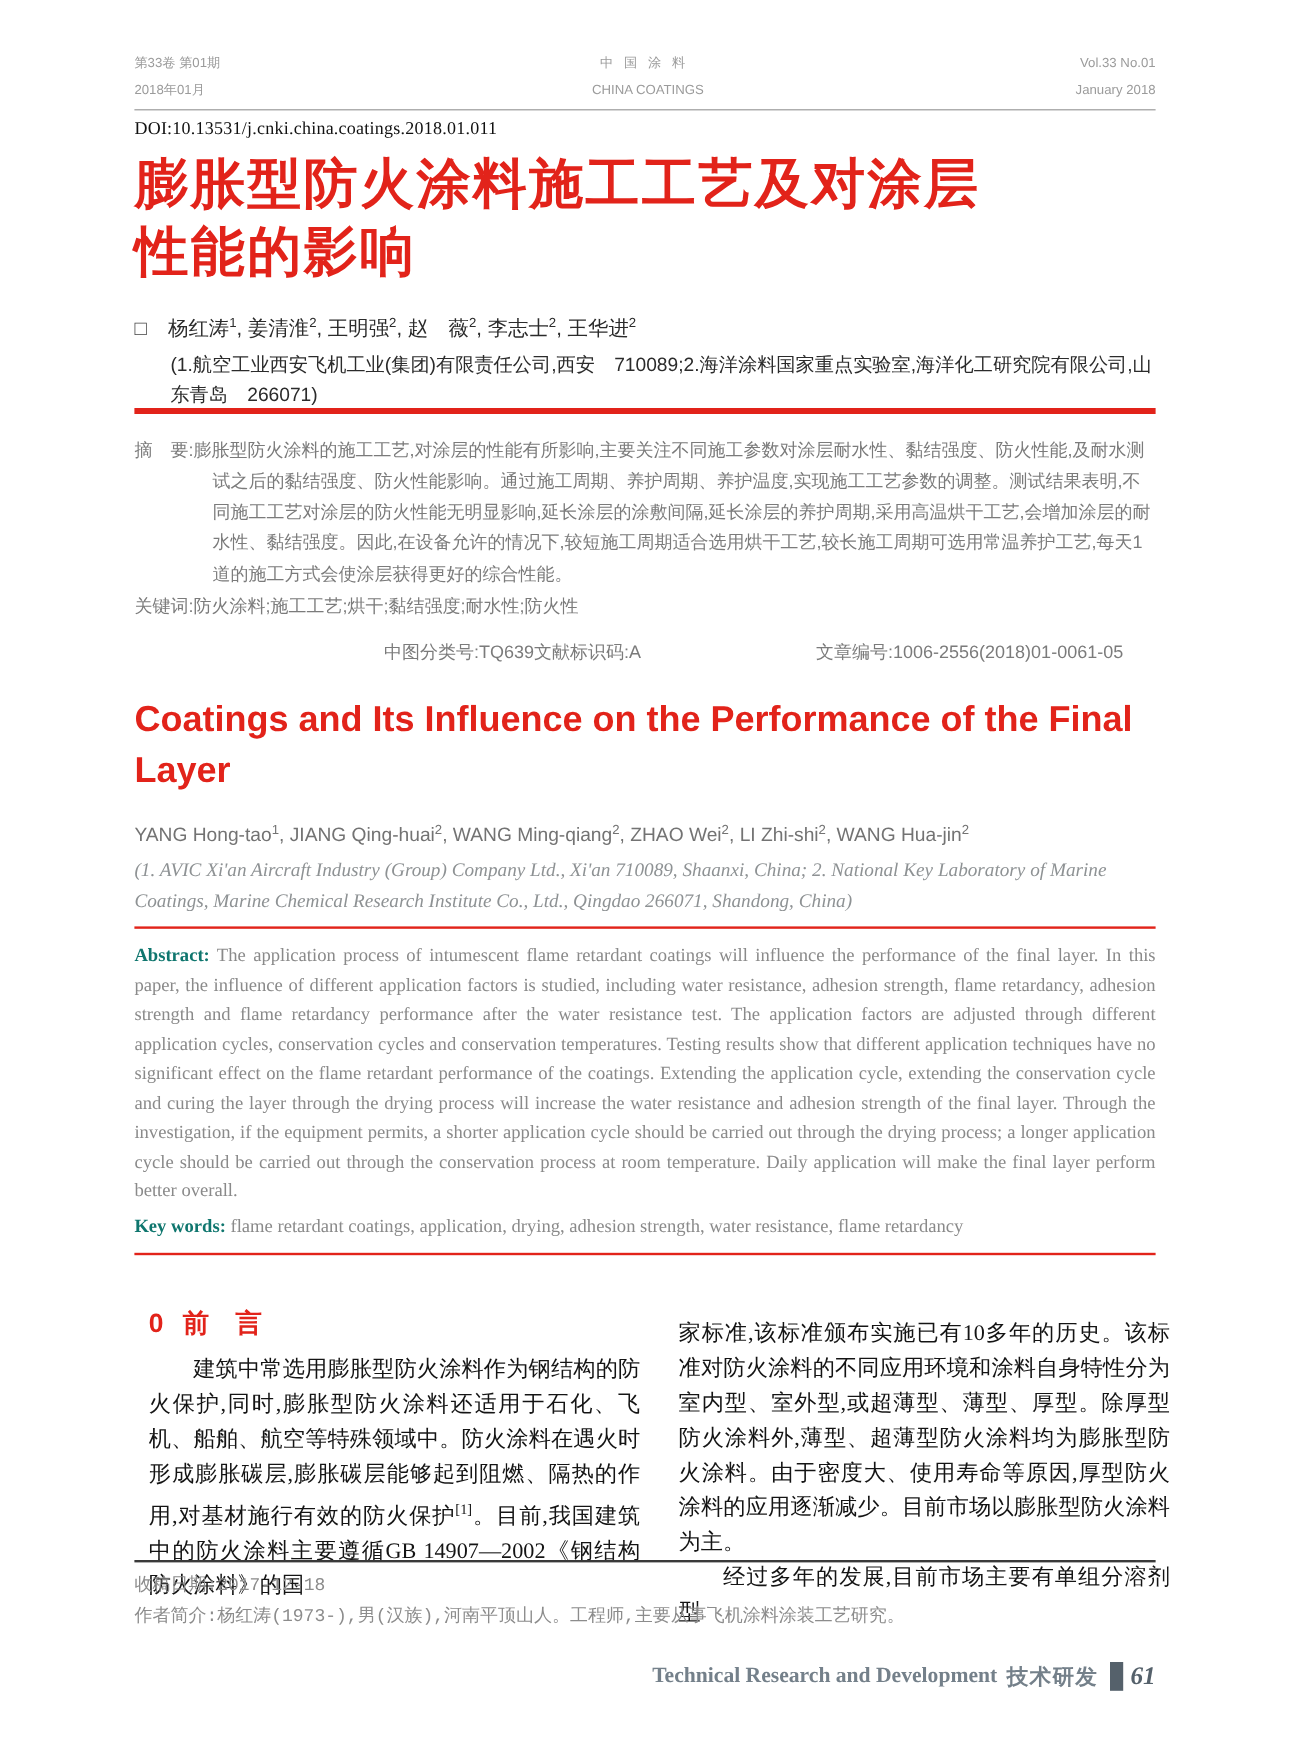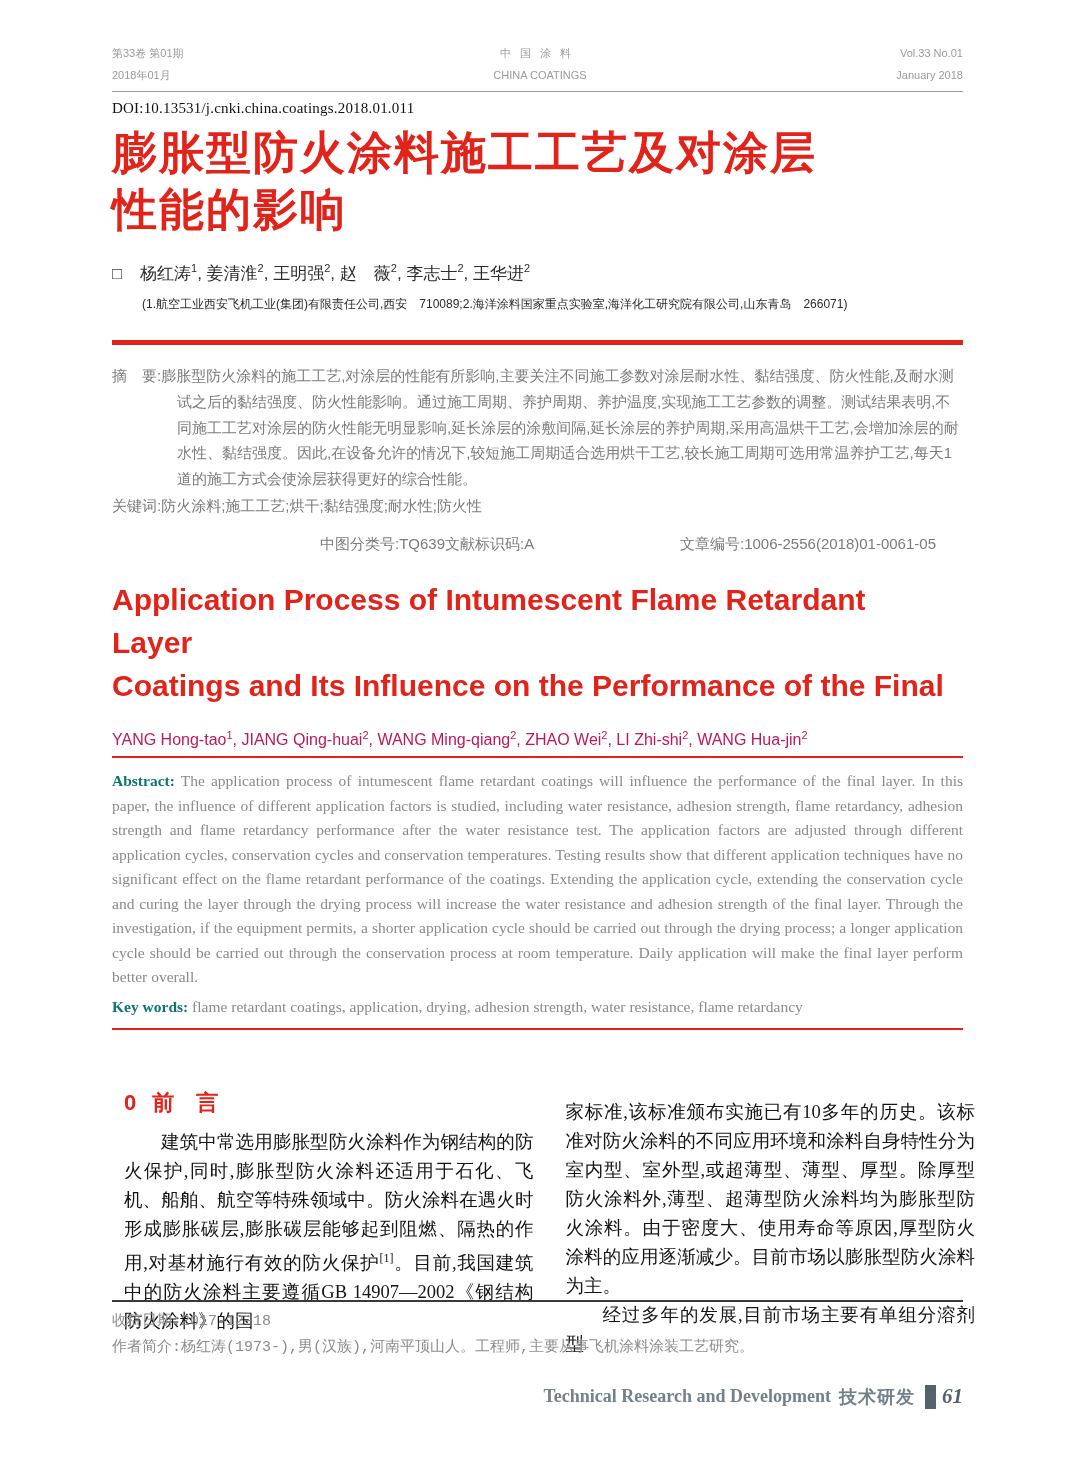--- a/index.html
+++ b/index.html
@@ -18,37 +18,37 @@
        margin-top:8px;letter-spacing:0.2px;}
 
   
   .title-cn{color:#e2231a;font-size:45px;font-weight:900;line-height:57px;
             letter-spacing:2px;}
 
   
   .authors-cn{font-size:17px;color:#2b2b2b;}
   .author-marker{display:inline-block;margin-right:13px;color:#444;}
   sup{font-size:11px;}
-  .affil-cn{margin:7px 0 0 30px;font-size:12px;line-height:25px;color:#2b2b2b;
+  .affil-cn{margin:7px 0 0 30px;font-size:16px;line-height:25px;color:#2b2b2b;
             width:820px;}
 
   .rule-thick{height:5px;background:#e2231a;}
   .rule-thin{height:2px;background:#e2231a;}
 
   
   .cn-meta{color:#7b7b7b;font-size:15px;line-height:25.8px;}
   .hang{padding-left:65px;text-indent:-65px;}
   .kw-line{margin-top:1px;}
   .class-line{display:flex;margin-top:12px;}
   .class-line .c1{width:333px;text-align:right;}
   .class-line .c2{width:235px;}
 
   
   .title-en{color:#e2231a;font-size:30px;font-weight:bold;line-height:43px;}
-  .authors-en{margin-top:22px;color:#be185d;font-size:16px;}
+  .authors-en{margin-top:22px;color:#737373;font-size:16px;}
   .affil-en{margin-top:7px;font-family:"Liberation Serif",serif;font-style:italic;
             color:#8e9294;font-size:16px;line-height:26px;}
   .rule-en{margin-top:7px;}
   .abs-en{margin-top:11px;font-family:"Liberation Serif",serif;color:#8a8a8a;
           font-size:15.5px;line-height:24.5px;text-align:justify;}
   .abs-en .lbl,.kw-en .lbl{font-weight:bold;color:#0f766e;}
   .kw-en{margin-top:5px;font-family:"Liberation Serif",serif;color:#8a8a8a;
          font-size:15.5px;line-height:24.5px;}
   .rule-kw{margin-top:9px;}
 
@@ -126,32 +126,32 @@
   </div>
   <div class="class-line">
     <span class="c1">中图分类号:TQ639</span>
     <span class="c2">文献标识码:A</span>
     <span class="c3">文章编号:1006-2556(2018)01-0061-05</span>
   </div>
 </div>
 
 <div class="abs" style="top:578px">
   <div class="title-en">
-    <div>Application Process of Intumescent Flame Retardant</div>
+    <div>Coatings and Its Influence on the Performance of the Final</div>
     <div>Layer</div>
-    <div>Coatings and Its Influence on the Performance of the Final</div>
   </div>
   <div class="authors-en">
     <span><span>YANG Hong-tao</span><sup>1</sup><span>, </span></span>
     <span><span>JIANG Qing-huai</span><sup>2</sup><span>, </span></span>
     <span><span>WANG Ming-qiang</span><sup>2</sup><span>, </span></span>
     <span><span>ZHAO Wei</span><sup>2</sup><span>, </span></span>
     <span><span>LI Zhi-shi</span><sup>2</sup><span>, </span></span>
     <span><span>WANG Hua-jin</span><sup>2</sup><span></span></span>
   </div>
+  <div class="affil-en">(1. AVIC Xi'an Aircraft Industry (Group) Company Ltd., Xi'an 710089, Shaanxi, China; 2. National Key Laboratory of Marine Coatings, Marine Chemical Research Institute Co., Ltd.,  Qingdao 266071, Shandong, China)</div>
   <div class="rule-thin rule-en"></div>
   <div class="abs-en">
     <span class="lbl">Abstract:</span><span> The application process of intumescent flame retardant coatings will influence the performance of the final layer. In this paper, the influence of different application factors is studied, including water resistance, adhesion strength, flame retardancy, adhesion strength and flame retardancy performance after the water resistance test. The application factors are adjusted through different application cycles, conservation cycles and conservation temperatures. Testing results show that different application techniques have no significant effect on the flame retardant performance of the coatings. Extending the application cycle, extending the conservation cycle and curing the layer through the drying process will increase the water resistance and adhesion strength of the final layer. Through the investigation, if the equipment permits, a shorter application cycle should be carried out through the drying process; a longer application cycle should be carried out through the conservation process at room temperature. Daily application will make the final layer perform better overall.</span>
   </div>
   <div class="kw-en">
     <span class="lbl">Key words:</span><span> flame retardant coatings, application, drying, adhesion strength, water resistance, flame retardancy</span>
   </div>
   <div class="rule-thin rule-kw"></div>
 </div>
 

